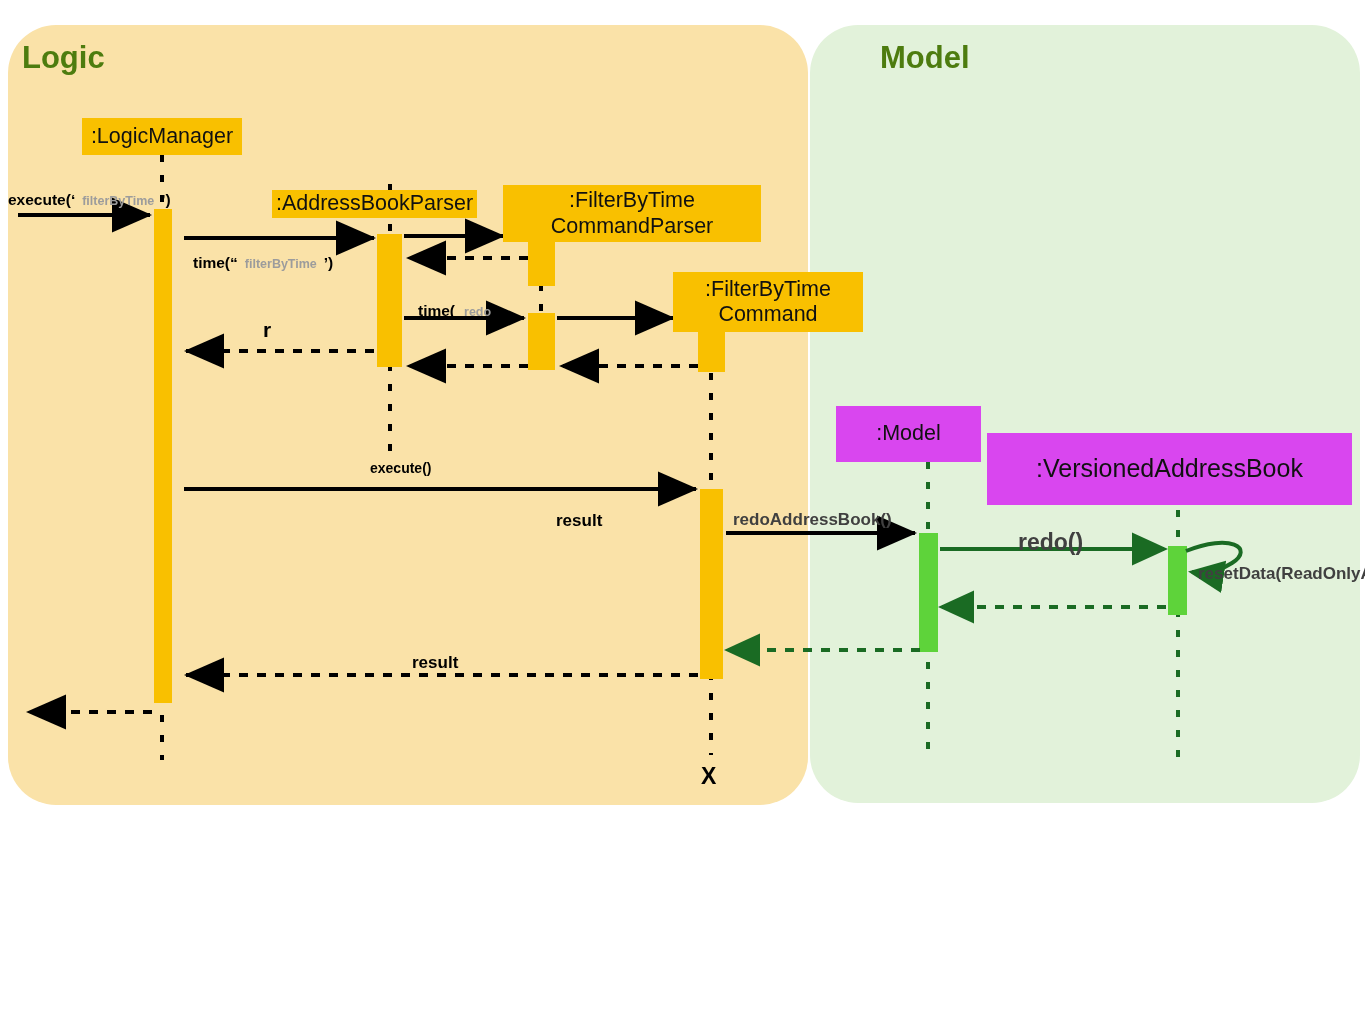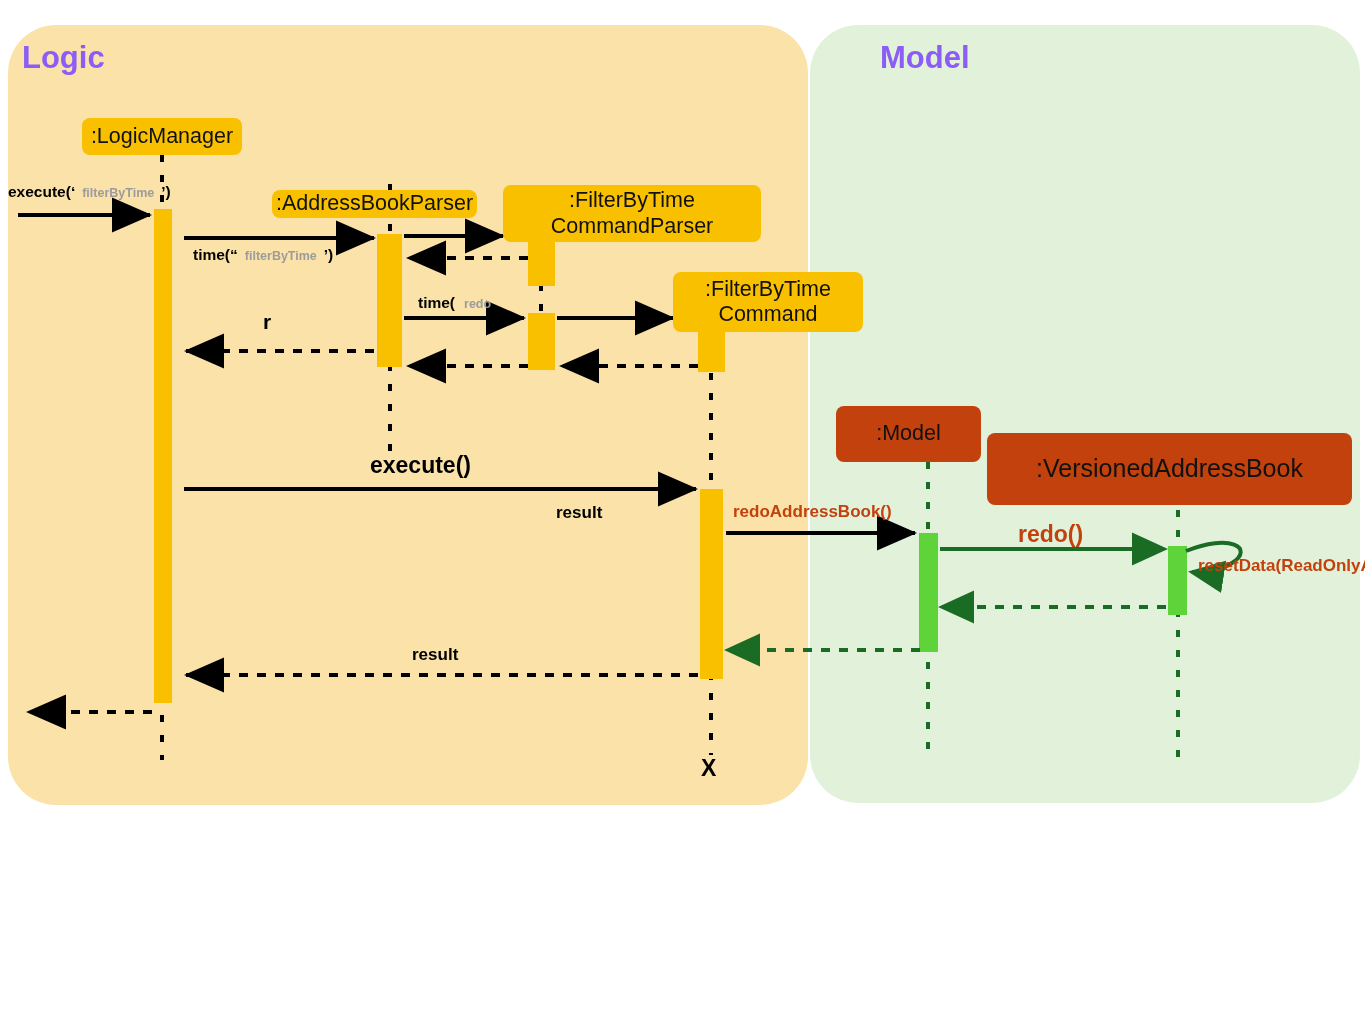--- a/index.html
+++ b/index.html
@@ -17,48 +17,48 @@
     position: absolute;
     border-radius: 48px;
   }
   .panel-logic { background: #fae2a8; }
   .panel-model { background: #e2f2da; }
 
   .panel-title {
     position: absolute;
     font-weight: bold;
     font-size: 31px;
-    color: #8b5cf6;
+    color: #4d7c0f;
     letter-spacing: 0px;
     white-space: nowrap;
   }
 
   .lb {
     position: absolute;
     display: flex;
     align-items: center;
     justify-content: center;
     text-align: center;
     font-size: 21.5px;
     color: #111;
     line-height: 1.18;
     white-space: pre-line;
-    border-radius: 8px;
   }
   .lb-yellow { background: #f9c000; }
-  .lb-green  { background: #c2410c; }
+  .lb-green  { background: #d946ef; }
 
   .msg {
     position: absolute;
     font-weight: bold;
     font-size: 15.5px;
     color: #000;
     white-space: nowrap;
-  }
-  .msg-green { color: #c2410c; }
+    margin-top: 8px;
+  }
+  .msg-green { color: #404040; }
   .msg-big { font-size: 21px; }
   .msg-wrap { white-space: normal; text-align: center; line-height: 1.22; }
   .faint {
     font-size: 12.5px;
     font-weight: bold;
     color: #9c9c9c;
     font-family: "Liberation Sans", sans-serif;
   }
 </style>
 </head>
@@ -220,21 +220,21 @@
   <div class="msg" style="left:193px; top:246px;">
     <span>time(“</span><span class="faint" style="padding:0 7px;">filterByTime</span><span>’)</span>
   </div>
 
   <div class="msg" style="left:418px; top:294px;">
     <span>time(</span><span class="faint" style="padding:0 9px;">redo</span>
   </div>
 
   <div class="msg msg-big" style="left:263px; top:310px;">r</div>
 
-  <div class="msg" style="left:370px; top:452px; font-size:23px;">execute()</div>
+  <div class="msg" style="left:370px; top:452px; font-size:14px;">execute()</div>
 
   <div class="msg" style="left:556px; top:503px; font-size:17px;">result</div>
 
   <div class="msg msg-green" style="left:733px; top:502px; font-size:17px;">redoAddressBook()</div>
 
   <div class="msg msg-green" style="left:1018px; top:521px; font-size:23px;text-align:right;">redo()</div>
 
   <div class="msg msg-green msg-wrap" style="left:1198px; top:556px; width:155px; font-size:17px;">resetData(ReadOnlyAddressBook)</div>
 
   <div class="msg" style="left:412px; top:645px; font-size:17px;">result</div>

